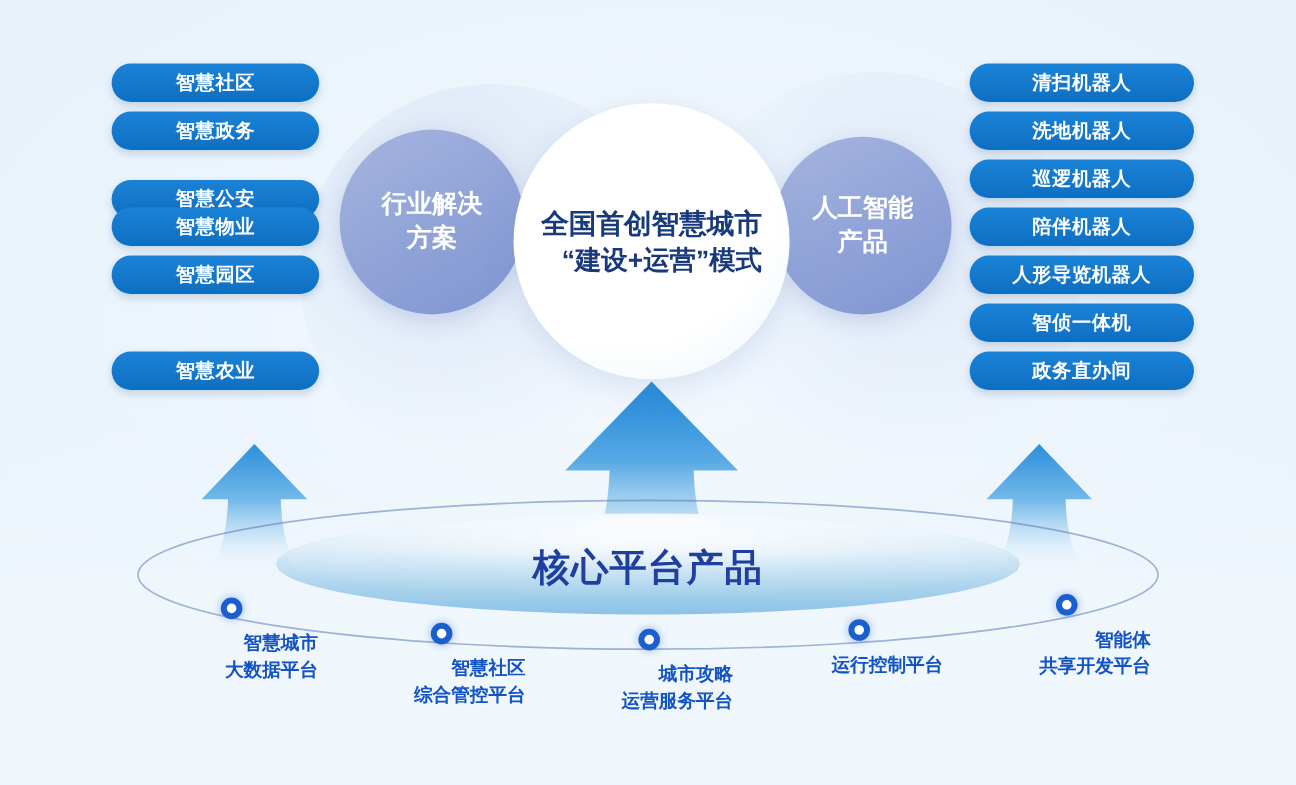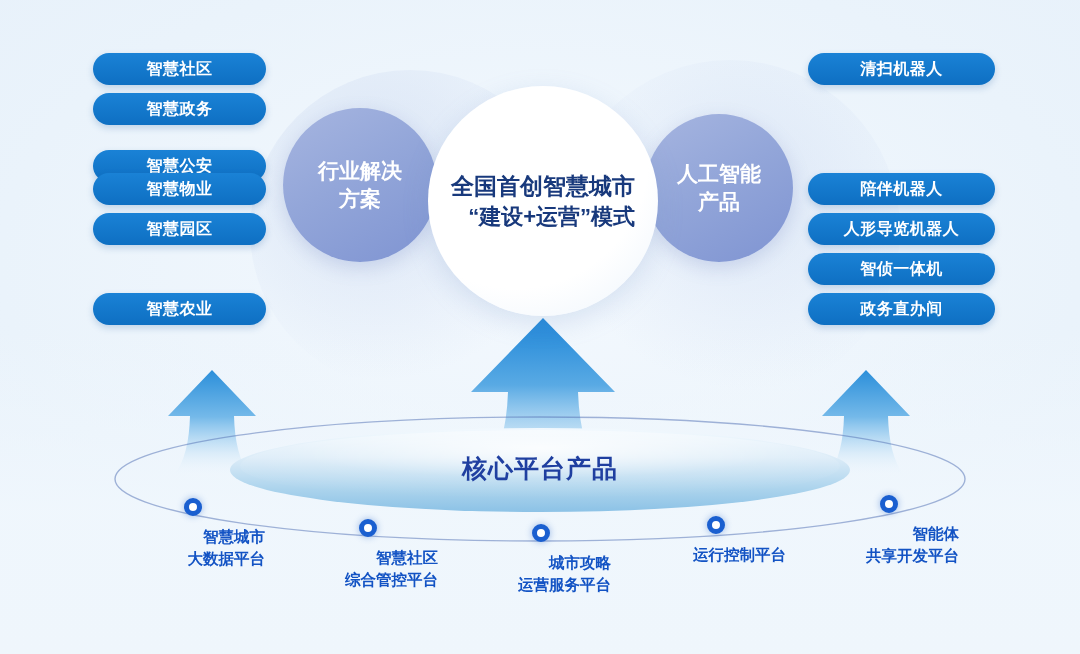--- a/index.html
+++ b/index.html
@@ -52,21 +52,21 @@
   #circle-core .l2{font-size:22px;text-align:right;}
 
   
   .arrow{position:absolute;pointer-events:none;}
 
   
   #ring-svg{position:absolute;left:0;top:0;width:1080px;height:654px;pointer-events:none;}
 
   #core-label{
     position:absolute;left:0;top:452px;width:1080px;text-align:center;
-    color:#1f3fa0;font-weight:bold;font-size:25px;letter-spacing:1px;z-index:6;
+    color:#1f3fa0;font-weight:bold;font-size:31px;letter-spacing:1px;z-index:6;
   }
 
   
   .plat-label{
     position:absolute;text-align:right;color:#1353c4;font-weight:bold;
     font-size:15.5px;line-height:1.45;white-space:nowrap;z-index:7;
   }
   .dot{
     position:absolute;width:18px;height:18px;border-radius:50%;
     background:#ffffff;border:5px solid #1a5fd0;box-sizing:border-box;
@@ -141,20 +141,26 @@
   <div class="pill left" style="top:213px">
       <span>智慧园区</span>
     </div>
   <div class="pill left" style="top:293px">
       <span>智慧农业</span>
     </div>
 
   <div class="pill right" style="top:53px">
       <span>清扫机器人</span>
     </div>
+  <div class="pill right" style="top:93px">
+      <span>洗地机器人</span>
+    </div>
+  <div class="pill right" style="top:133px">
+      <span>巡逻机器人</span>
+    </div>
   <div class="pill right" style="top:173px">
       <span>陪伴机器人</span>
     </div>
   <div class="pill right" style="top:213px">
       <span>人形导览机器人</span>
     </div>
   <div class="pill right" style="top:253px">
       <span>智侦一体机</span>
     </div>
   <div class="pill right" style="top:293px">

